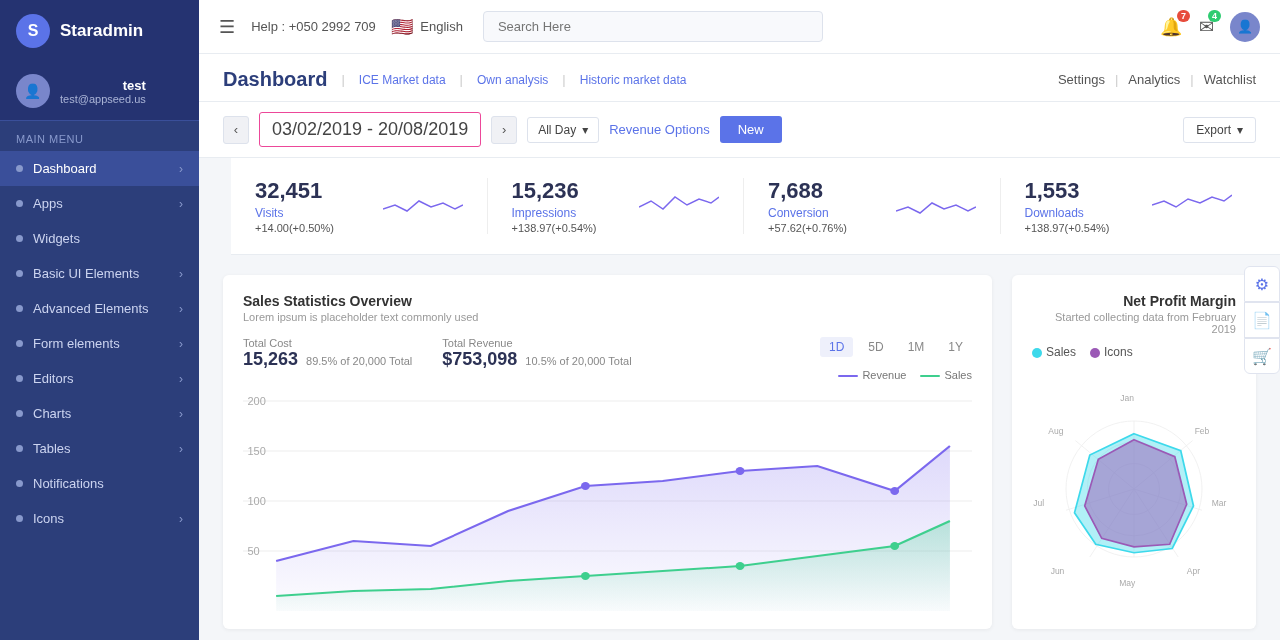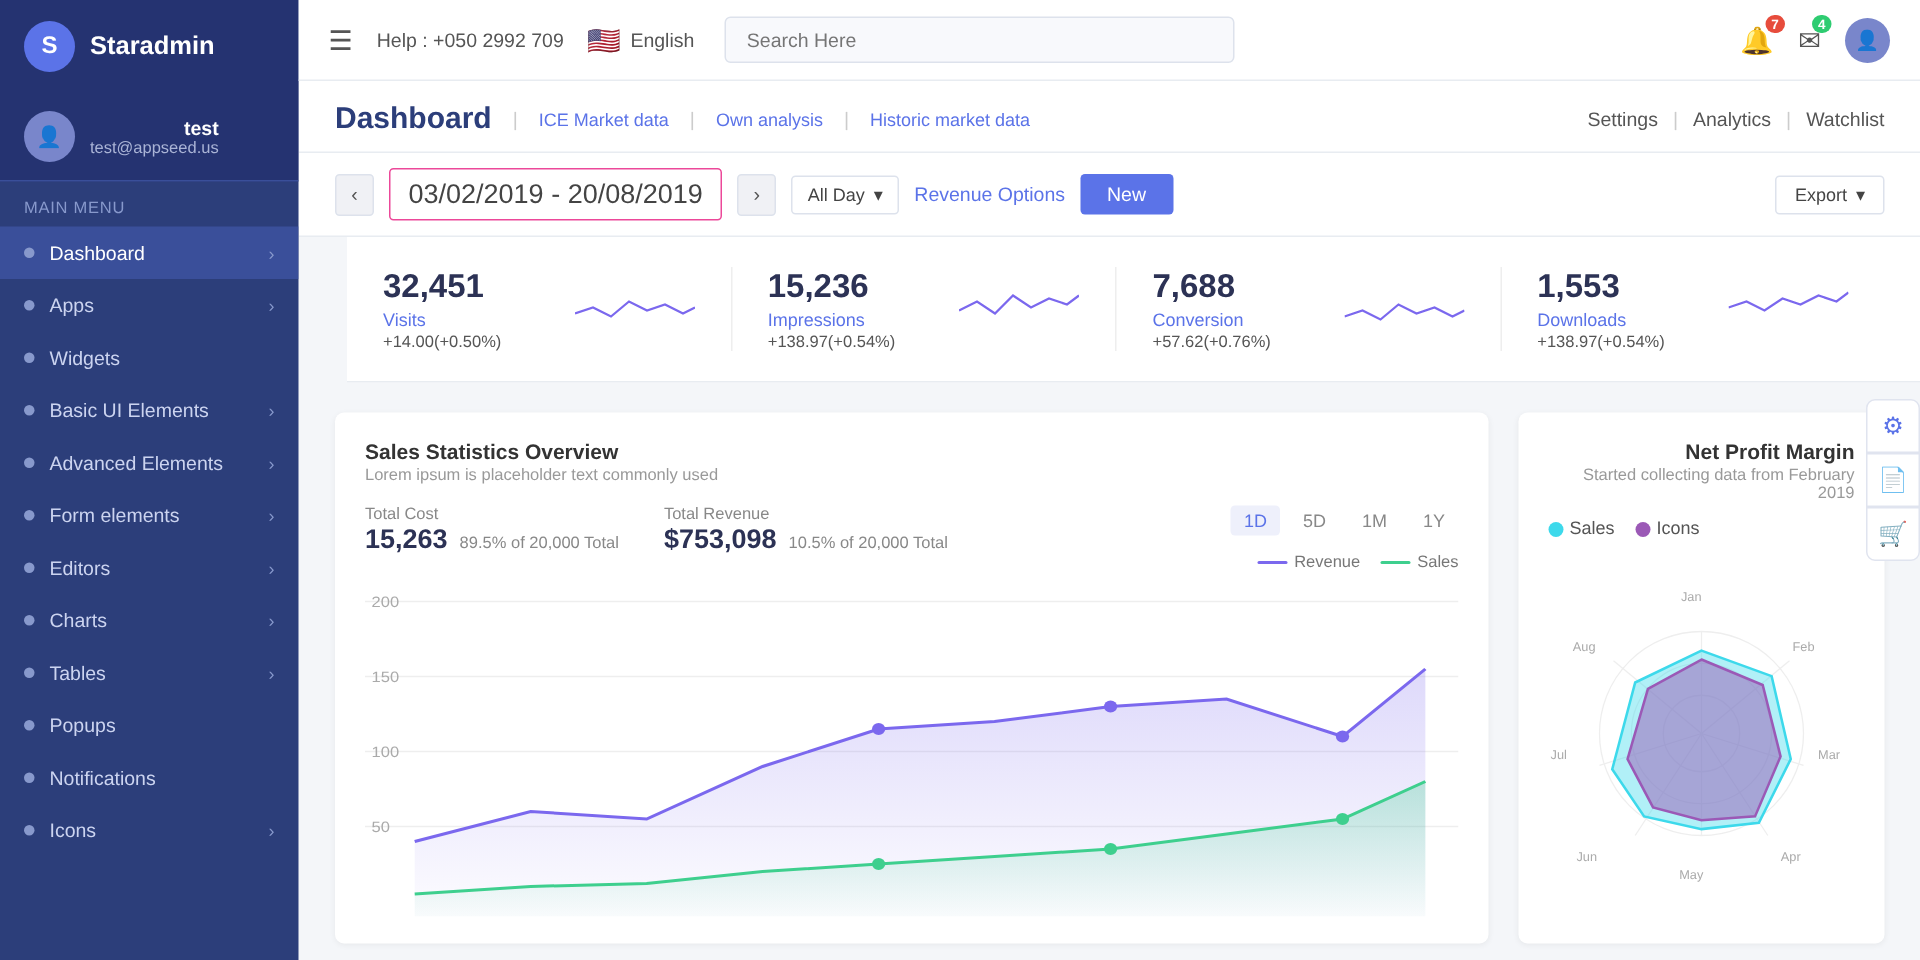--- a/index.html
+++ b/index.html
@@ -383,27 +383,20 @@
         <span>Charts</span>
       </div>
       <span class="sidebar-arrow">›</span>
     </div>
       <div class="sidebar-item">
       <div class="sidebar-item-left">
         <div class="sidebar-dot"></div>
         <span>Tables</span>
       </div>
       <span class="sidebar-arrow">›</span>
-    </div>
-      <div class="sidebar-item">
-      <div class="sidebar-item-left">
-        <div class="sidebar-dot"></div>
-        <span>Popups</span>
-      </div>
-
     </div>
       <div class="sidebar-item">
       <div class="sidebar-item-left">
         <div class="sidebar-dot"></div>
         <span>Notifications</span>
       </div>
 
     </div>
       <div class="sidebar-item">
       <div class="sidebar-item-left">

